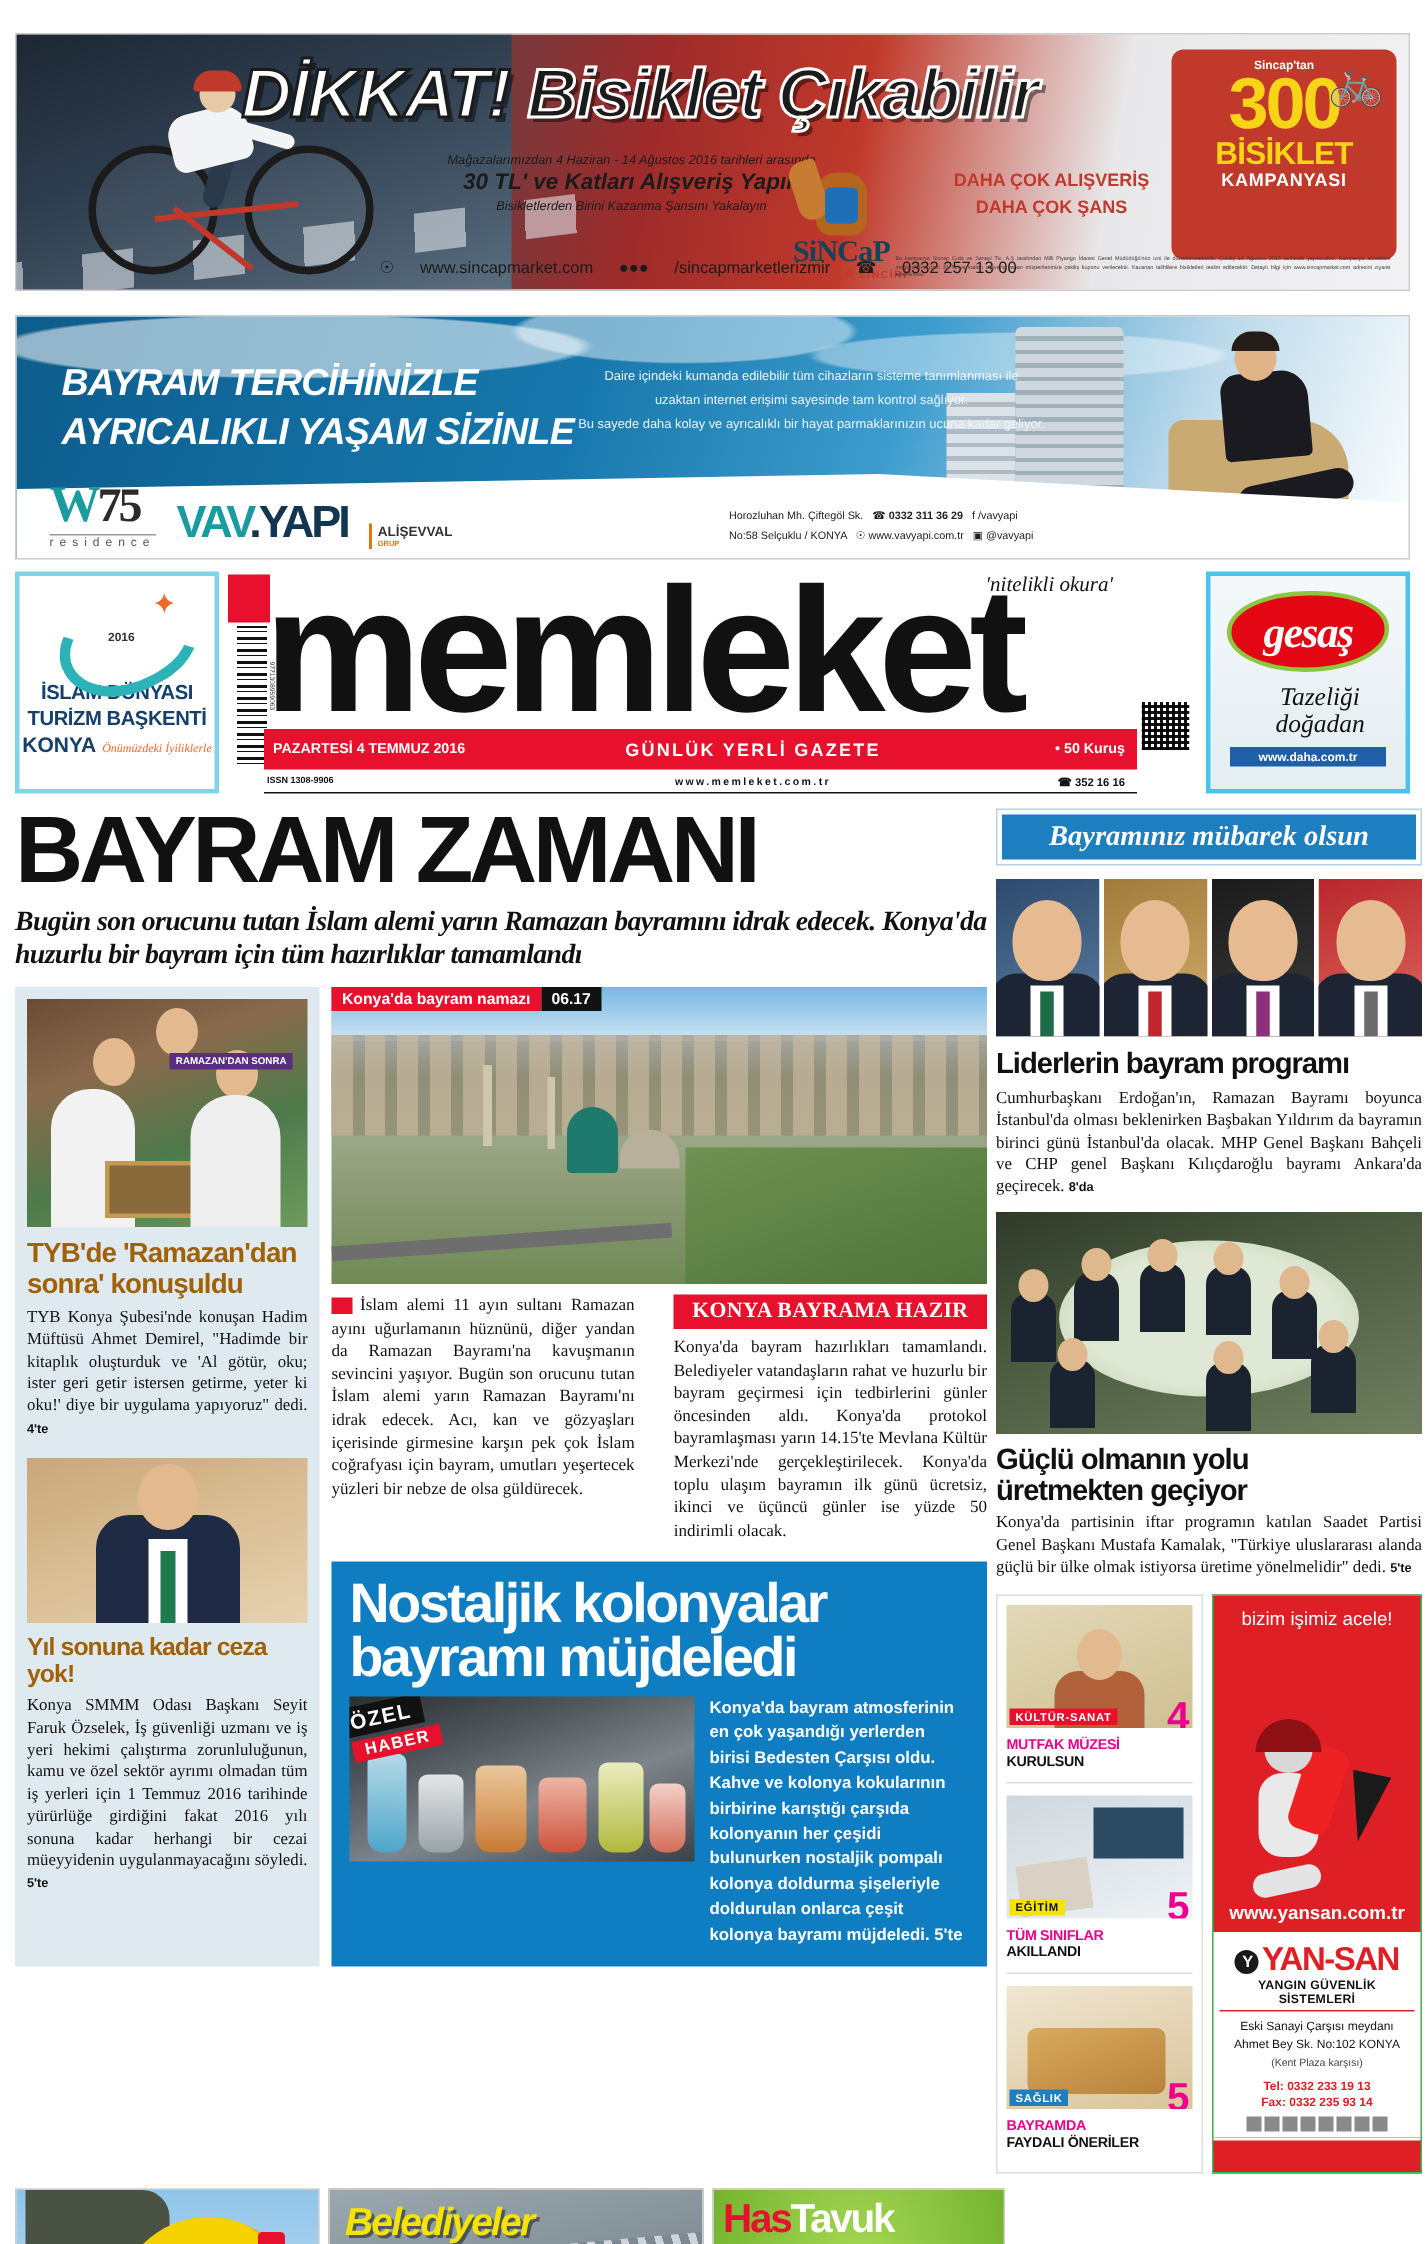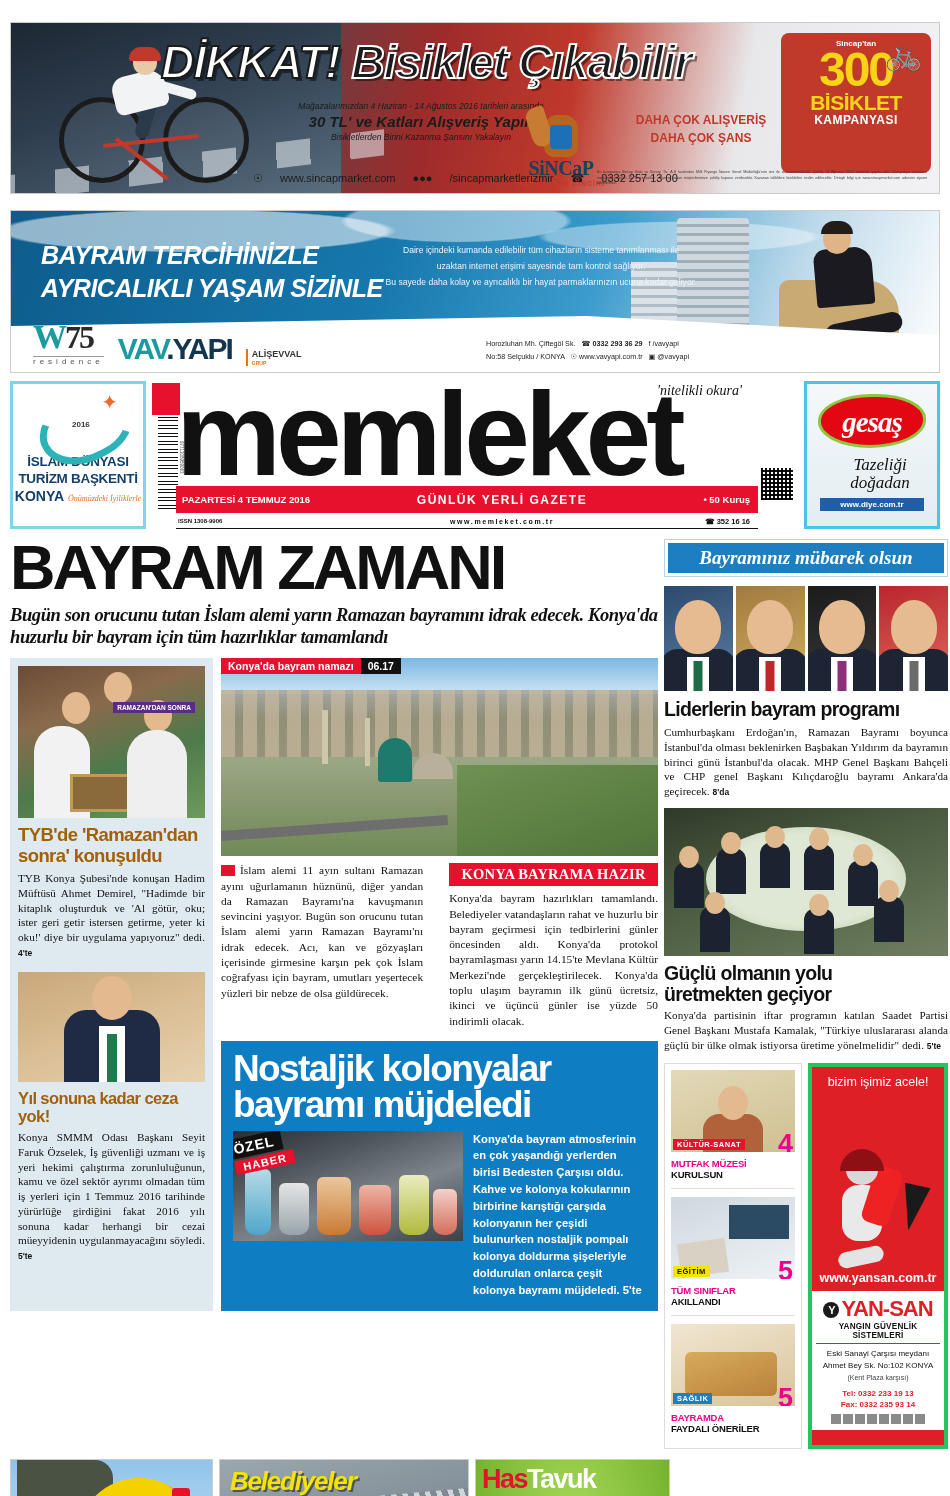--- a/index.html
+++ b/index.html
@@ -244,21 +244,21 @@
   .small-grid { display:flex; gap:6px; margin-top:10px; }
   .sg-left { width:138px; border:1px solid #ddd; padding:6px; }
   .sg-item { margin-bottom:8px; }
   .sg-item + .sg-item { border-top:1px solid #ddd; padding-top:8px; }
   .sg-photo { height:82px; position:relative; overflow:hidden; }
   .sg-badge { position:absolute; left:2px; bottom:2px; font-size:7.5px; font-weight:bold; padding:1px 4px; letter-spacing:.5px;}
   .sg-num { position:absolute; right:2px; bottom:-6px; font-size:27px; font-weight:bold; color:#ec008c; line-height:1; }
   .sg-t1 { font-size:9.5px; font-weight:bold; color:#ec008c; margin-top:6px; letter-spacing:-.2px;}
   .sg-t2 { font-size:9.5px; font-weight:bold; color:#111; letter-spacing:-.2px;}
 
-  .yansan { width:140px; border:4px solid #22c55e; background:#de1f26; position:relative; }
+  .yansan { width:140px; border:1px solid #22c55e; background:#de1f26; position:relative; }
   .ys-top { color:#fff; text-align:center; font-size:12.5px; padding:8px 0 2px; }
   .ys-fig { height:180px; position:relative; }
   .ys-body{ position:absolute; left:30px; bottom:30px; width:40px; height:56px; background:#e9e9e9; border-radius:16px;}
   .ys-head{ position:absolute; left:34px; bottom:86px; width:32px; height:30px; background:#d8d8d8; border-radius:50%;}
   .ys-helm{ position:absolute; left:28px; bottom:100px; width:44px; height:22px; background:#8e1014; border-radius:22px 22px 0 0;}
   .ys-ext{ position:absolute; left:56px; bottom:46px; width:28px; height:58px; background:#e22; border-radius:8px; transform:rotate(18deg);}
   .ys-cone{ position:absolute; left:88px; bottom:40px; width:0; height:0; border-left:13px solid transparent; border-right:13px solid transparent; border-top:46px solid #1a1a1a; transform:rotate(12deg);}
   .ys-leg{ position:absolute; left:26px; bottom:6px; width:46px; height:16px; background:#e4e4e4; border-radius:8px; transform:rotate(-12deg);}
   .ys-url { color:#fff; text-align:center; font-size:12.5px; font-weight:bold; padding-bottom:6px; }
   .ys-white { background:#fff; padding:5px 4px 4px; text-align:center; }
@@ -378,21 +378,21 @@
         <div class="vl-75"><i>W</i><span>75</span></div>
         <div class="vl-res">residence</div>
       </div>
       <div class="vl-vav"><em>VAV</em><span>.YAPI</span></div>
       <div class="vl-ase">
         <span>ALİŞEVVAL</span>
         <small>GRUP</small>
       </div>
     </div>
     <div class="vav-contact">
-      <div><span>Horozluhan Mh. Çiftegöl Sk.</span> &nbsp; <span>☎</span> <b>0332 293 36 29</b> &nbsp; <span>f</span> <span>/vavyapi</span></div>
+      <div><span>Horozluhan Mh. Çiftegöl Sk.</span> &nbsp; <span>☎</span> <b>0332 311 36 29</b> &nbsp; <span>f</span> <span>/vavyapi</span></div>
       <div><span>No:58    Selçuklu / KONYA</span> &nbsp; <span>☉</span> <span>www.vavyapi.com.tr</span> &nbsp; <span>▣</span> <span>@vavyapi</span></div>
     </div>
   </div>
 
   <div class="masthead">
     <div class="mh-logo-left">
       <div class="ill-swirl">
         <span class="ill-star">✦</span>
         <span class="ill-2016">2016</span>
       </div>
@@ -423,21 +423,21 @@
         <div class="t">☎ <span>352 16 16</span></div>
       </div>
     </div>
 
     <div class="mh-logo-right">
       <div class="ges-blob">gesaş</div>
       <div class="ges-t">
         <span>Tazeliği</span>
         <span>doğadan</span>
       </div>
-      <div class="ges-url">www.diye.com.tr</div>
+      <div class="ges-url">www.daha.com.tr</div>
     </div>
   </div>
 
   <div class="main">
 
     <div class="col-left-wrap">
       <div class="headline">BAYRAM ZAMANI</div>
       <div class="deck">Bugün son orucunu tutan İslam alemi yarın Ramazan bayramını idrak edecek. Konya'da huzurlu bir bayram için tüm hazırlıklar tamamlandı</div>
 
       <div class="row-top">

